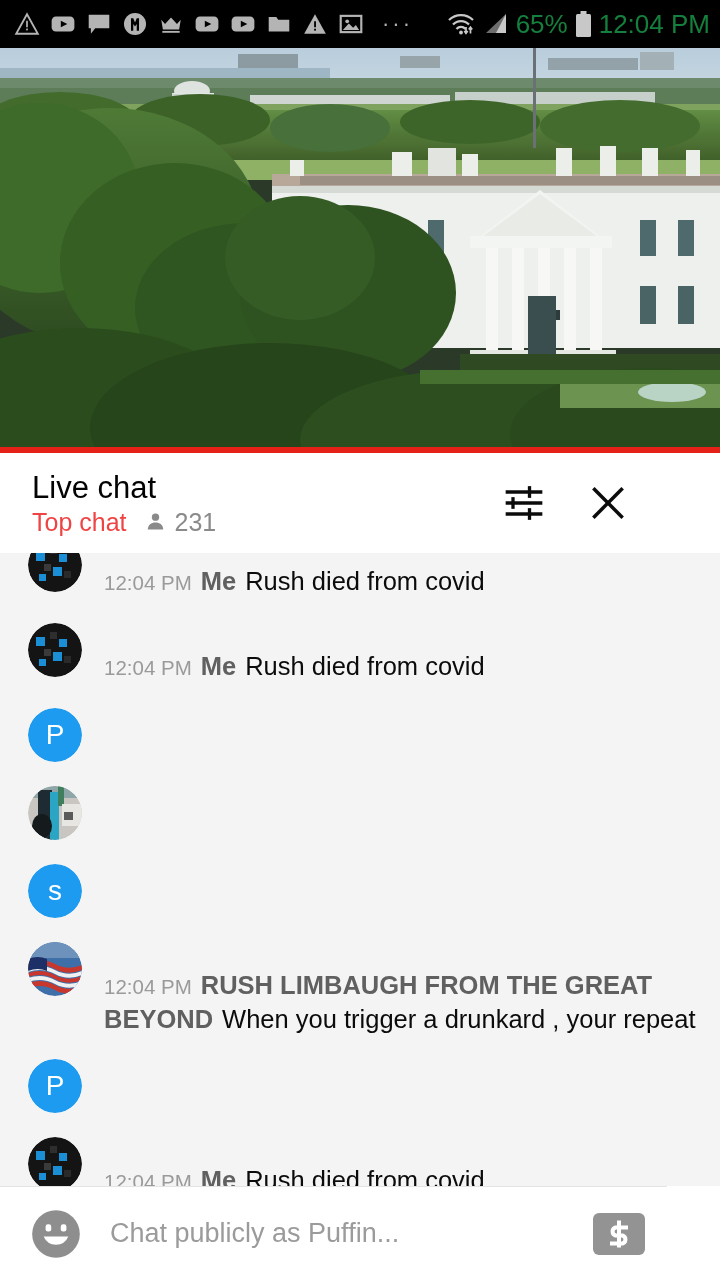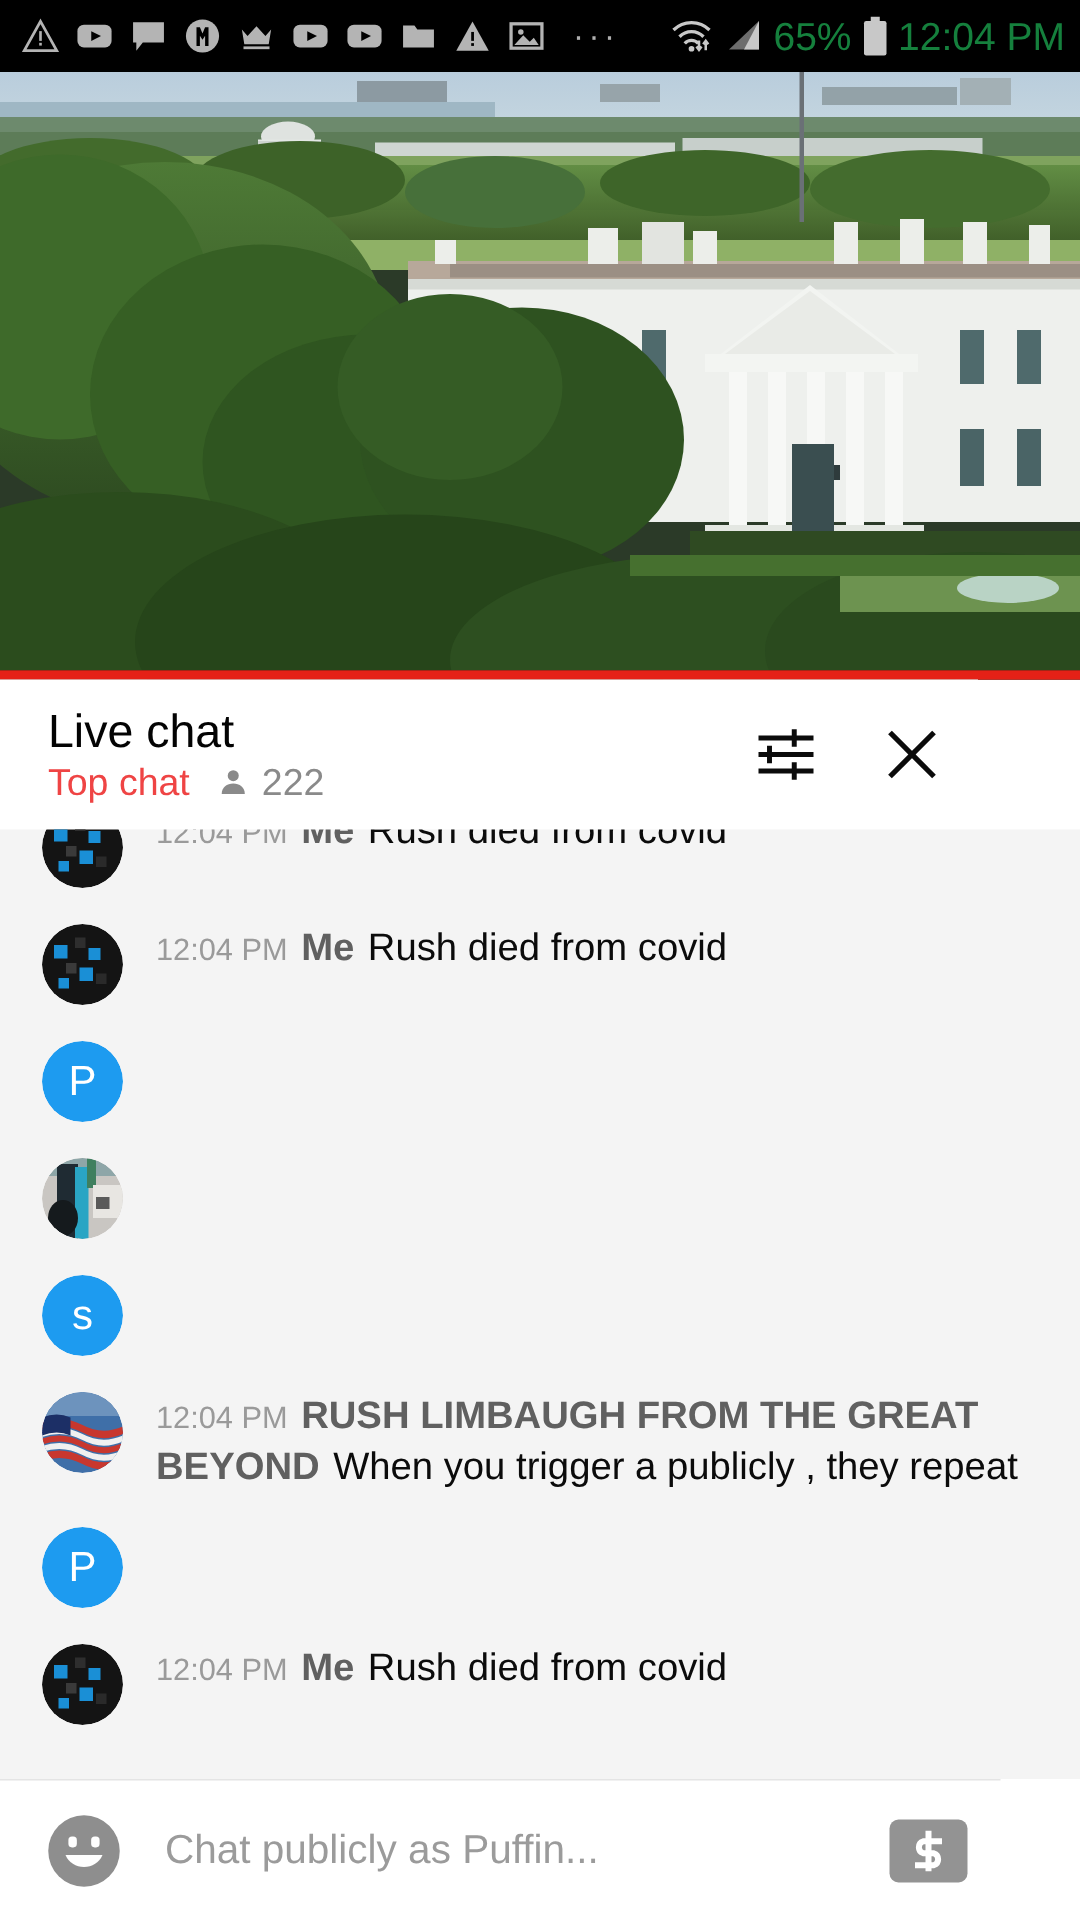--- a/index.html
+++ b/index.html
@@ -99,20 +99,21 @@
   .avatar-letter{
     width:54px; height:54px; border-radius:50%;
     display:flex; align-items:center; justify-content:center;
     color:#fff; font-size:28px; font-weight:400;
     font-family:"Liberation Sans", sans-serif;
   }
   .msg-body{
     flex:1 1 auto; padding-top:2px;
     font-size:25.5px; line-height:32px; color:#0b0b0b;
     word-wrap:break-word;
+    margin-top:27px;
   }
   .msg-time{
     color:#9a9a9a; font-size:20.5px; font-weight:400;
     margin-right:9px; letter-spacing:0px;
   }
   .msg-author{
     color:#606060; font-weight:700; font-size:25.5px;
     margin-right:9px;
   }
   .msg-text{ color:#0b0b0b; font-weight:400; font-size:25.5px; }
@@ -326,21 +327,21 @@
 
 <div id="chat-header">
   <div class="hdr-left">
     <div id="chat-title">Live chat</div>
     <div class="hdr-sub">
       <span id="chat-mode">Top chat</span>
       <svg id="viewer-icon" viewBox="0 0 24 24">
         <circle cx="12" cy="7" r="4.2" fill="#8a8a8a"></circle>
         <path d="M3.2 21 C3.2 15.8 7.2 13 12 13 C16.8 13 20.8 15.8 20.8 21 Z" fill="#8a8a8a"></path>
       </svg>
-      <span id="viewer-count">222</span>
+      <span id="viewer-count">231</span>
     </div>
   </div>
   <div class="hdr-right">
     <svg id="chat-settings-icon" viewBox="0 0 24 24">
       <line x1="2" y1="6" x2="22" y2="6" stroke="#0b0b0b" stroke-width="1.8"></line>
       <line x1="2" y1="12" x2="22" y2="12" stroke="#0b0b0b" stroke-width="1.8"></line>
       <line x1="2" y1="18" x2="22" y2="18" stroke="#0b0b0b" stroke-width="1.8"></line>
       <line x1="15" y1="2.8" x2="15" y2="9.2" stroke="#0b0b0b" stroke-width="1.8"></line>
       <line x1="6" y1="8.8" x2="6" y2="15.2" stroke="#0b0b0b" stroke-width="1.8"></line>
       <line x1="15" y1="14.8" x2="15" y2="21.2" stroke="#0b0b0b" stroke-width="1.8"></line>
@@ -438,21 +439,21 @@
           <path d="M0 20 q14 -5 27 2 q13 7 27 1 v5 q-14 6 -27 -1 q-13 -7 -27 -2 Z" fill="#c8372e"></path>
           <path d="M0 26 q14 -5 27 2 q13 7 27 1 v4 q-14 6 -27 -1 q-13 -7 -27 -2 Z" fill="#f0f0f0"></path>
           <path d="M0 31 q14 -5 27 2 q13 7 27 1 v4 q-14 6 -27 -1 q-13 -7 -27 -2 Z" fill="#c8372e"></path>
           <path d="M0 36 q14 -5 27 2 q13 7 27 1 v4 q-14 6 -27 -1 q-13 -7 -27 -2 Z" fill="#f0f0f0"></path>
           <path d="M0 41 q14 -5 27 2 q13 7 27 1 v5 q-14 6 -27 -1 q-13 -7 -27 -2 Z" fill="#c8372e"></path>
           <path d="M0 17 q10 -4 19 0 v12 q-9 -4 -19 0 Z" fill="#1c2f66"></path>
         </g>
       </svg>
     </div>
     <div class="msg-body">
-      <span class="msg-time">12:04 PM</span><span class="msg-author">RUSH LIMBAUGH FROM THE GREAT BEYOND</span><span class="msg-text">When you trigger a publicly , they repeat</span>
+      <span class="msg-time">12:04 PM</span><span class="msg-author">RUSH LIMBAUGH FROM THE GREAT BEYOND</span><span class="msg-text">When you trigger a drunkard , your repeat</span>
     </div>
   </div>
 
   <div class="msg-row">
     <div class="avatar">
       <div class="avatar-letter" style="background:#1d9bf0;">P</div>
     </div>
   </div>
 
   <div class="msg-row">

